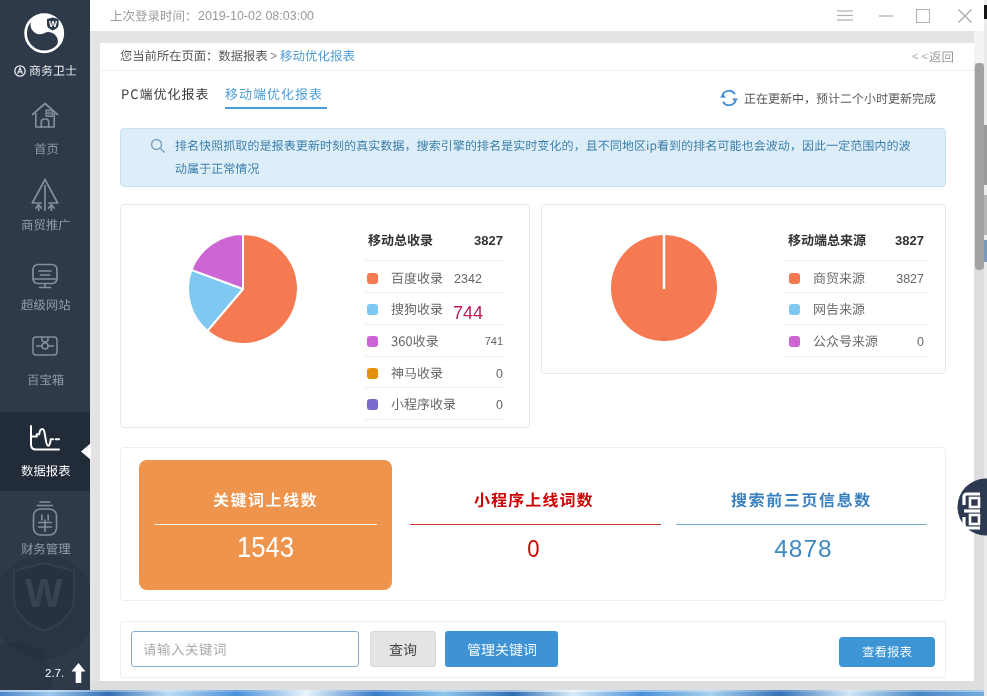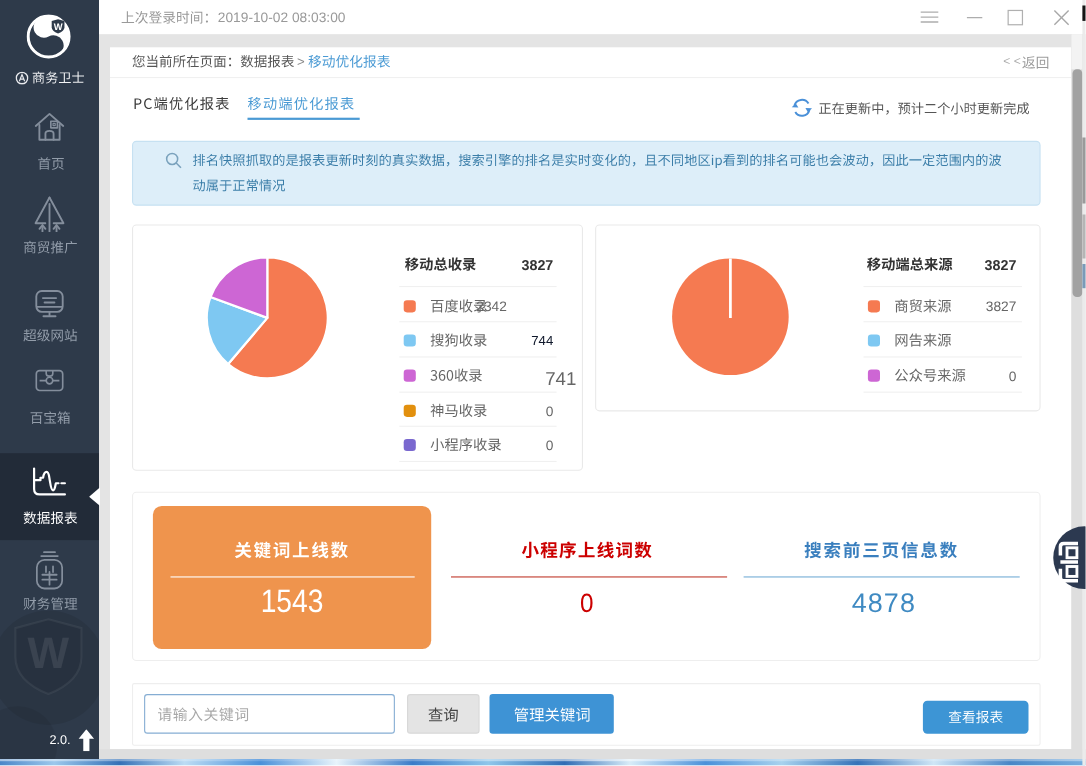--- a/index.html
+++ b/index.html
@@ -93,31 +93,31 @@
 <div class="abs" style="left:363px;top:260px;width:143px;height:1px;background:#f0f0f0"></div>
 <div class="abs" style="left:363px;top:292px;width:143px;height:1px;background:#f0f0f0"></div>
 <div class="abs" style="left:363px;top:324px;width:143px;height:1px;background:#f0f0f0"></div>
 <div class="abs" style="left:363px;top:356px;width:143px;height:1px;background:#f0f0f0"></div>
 <div class="abs" style="left:363px;top:387px;width:143px;height:1px;background:#f0f0f0"></div>
 <div class="abs" style="left:363px;top:419px;width:143px;height:1px;background:#f0f0f0"></div>
 <div class="abs" style="left:367px;top:272.5px;width:11px;height:11px;border-radius:3px;background:#f57a51"></div>
 <svg style="position:absolute;left:391.0px;top:269.5px;overflow:visible" width="52.0" height="16.9">
     <path transform="translate(0,13.0)" d="M2.3 -7.3V1.1H3.3V0.2H9.9V1.1H10.9V-7.3H6.5C6.6 -7.9 6.8 -8.6 7 -9.3H12.2V-10.2H0.8V-9.3H5.8C5.7 -8.6 5.6 -7.9 5.5 -7.3ZM3.3 -3.1H9.9V-0.7H3.3ZM3.3 -4V-6.4H9.9V-4Z M18 -8.4V-7.2H15.9V-6.4H18V-4.3H23.1V-6.4H25.2V-7.2H23.1V-8.4H22.1V-7.2H19V-8.4ZM22.1 -6.4V-5.1H19V-6.4ZM22.8 -2.6C22.3 -2 21.5 -1.4 20.5 -1C19.6 -1.4 18.9 -2 18.3 -2.6ZM16.1 -3.4V-2.6H17.8L17.4 -2.5C17.9 -1.7 18.6 -1.1 19.5 -0.6C18.2 -0.2 16.9 0 15.5 0.1C15.6 0.4 15.8 0.7 15.9 1C17.5 0.8 19.1 0.5 20.5 -0.1C21.8 0.5 23.3 0.8 24.9 1C25.1 0.8 25.3 0.4 25.5 0.2C24.1 0.1 22.7 -0.2 21.6 -0.6C22.7 -1.2 23.7 -2 24.3 -3.2L23.7 -3.5L23.5 -3.4ZM19.1 -10.8C19.3 -10.4 19.5 -10 19.7 -9.6H14.6V-6.1C14.6 -4.1 14.5 -1.4 13.5 0.6C13.7 0.7 14.2 0.9 14.4 1C15.4 -1 15.6 -4 15.6 -6.1V-8.7H25.3V-9.6H20.8C20.6 -10 20.4 -10.6 20.1 -11Z M33.6 -7.5H36.5C36.2 -5.8 35.8 -4.4 35.1 -3.2C34.5 -4.4 33.9 -5.8 33.6 -7.3ZM33.5 -10.9C33.1 -8.7 32.4 -6.5 31.3 -5.2C31.5 -5 31.9 -4.6 32 -4.4C32.4 -4.9 32.7 -5.4 33.1 -6.1C33.5 -4.7 34 -3.4 34.6 -2.3C33.9 -1.2 32.9 -0.4 31.5 0.2C31.7 0.5 32.1 0.9 32.2 1.1C33.4 0.4 34.4 -0.5 35.2 -1.5C35.9 -0.4 36.8 0.4 37.9 1C38 0.7 38.3 0.4 38.5 0.2C37.4 -0.4 36.5 -1.2 35.7 -2.3C36.5 -3.7 37.1 -5.4 37.5 -7.5H38.4V-8.4H33.9C34.2 -9.1 34.4 -9.9 34.5 -10.8ZM27.2 -1.3C27.4 -1.5 27.8 -1.7 30.2 -2.6V1.1H31.2V-10.7H30.2V-3.5L28.2 -2.8V-9.5H27.2V-3.1C27.2 -2.6 27 -2.3 26.8 -2.2C26.9 -2 27.1 -1.5 27.2 -1.3Z M40.7 -4.1C41.6 -3.7 42.6 -2.9 43.1 -2.4L43.8 -3.1C43.3 -3.6 42.2 -4.3 41.4 -4.7ZM40.7 -10.2V-9.3H48.6L48.6 -8.1H41.1V-7.2H48.5L48.4 -6H39.9V-5.1H45V-2.8C43.1 -2 41.1 -1.2 39.9 -0.7L40.4 0.2C41.7 -0.4 43.4 -1.1 45 -1.8V0C45 0.2 44.9 0.2 44.7 0.2C44.5 0.2 43.8 0.2 43 0.2C43.1 0.5 43.3 0.8 43.4 1.1C44.4 1.1 45 1.1 45.4 0.9C45.9 0.8 46 0.5 46 0V-3.1C47.1 -1.4 48.7 -0.1 50.8 0.5C50.9 0.3 51.2 -0.1 51.4 -0.3C50 -0.7 48.8 -1.4 47.8 -2.3C48.6 -2.8 49.6 -3.5 50.4 -4.2L49.5 -4.8C48.9 -4.2 48 -3.5 47.2 -2.9C46.7 -3.5 46.3 -4.1 46 -4.7V-5.1H51.2V-6H49.5C49.6 -7.3 49.7 -8.9 49.7 -10.2L48.9 -10.2L48.8 -10.2Z" fill="#666"></path>
   </svg>
-<div class="abs" style="left:433px;top:271.5px;width:70px;text-align:left;font-size:12.5px;color:#666">2342</div>
+<div class="abs" style="left:433px;top:271.5px;width:70px;text-align:center;font-size:12.5px;color:#666">2342</div>
 <div class="abs" style="left:367px;top:304.2px;width:11px;height:11px;border-radius:3px;background:#7ec8f2"></div>
 <svg style="position:absolute;left:391.0px;top:301.2px;overflow:visible" width="52.0" height="16.9">
     <path transform="translate(0,13.0)" d="M2.2 -10.9V-8.3H0.6V-7.4H2.2V-4.6L0.5 -4L0.8 -3.1L2.2 -3.6V-0.2C2.2 0 2.1 0 1.9 0C1.8 0.1 1.3 0.1 0.8 0C1 0.3 1.1 0.7 1.1 1C1.9 1 2.4 0.9 2.7 0.8C3 0.6 3.1 0.4 3.1 -0.2V-4L4.5 -4.5L4.4 -5.4L3.1 -4.9V-7.4H4.4V-8.3H3.1V-10.9ZM4.9 -3.8V-2.9H5.5L5.4 -2.9C6 -2 6.7 -1.3 7.6 -0.7C6.5 -0.2 5.2 0.1 4 0.3C4.1 0.5 4.3 0.8 4.4 1.1C5.8 0.8 7.2 0.4 8.5 -0.2C9.5 0.4 10.7 0.8 11.9 1C12.1 0.8 12.3 0.4 12.5 0.2C11.4 0 10.3 -0.3 9.4 -0.7C10.4 -1.4 11.3 -2.3 11.8 -3.5L11.3 -3.8L11.1 -3.8H8.9V-5H11.9V-9.9H9.4V-9H11V-7.8H9.5V-7.1H11V-5.8H8.9V-10.9H8V-5.8H5.9V-7.1H7.4V-7.8H5.9V-9C6.6 -9.2 7.3 -9.5 7.9 -9.8L7.2 -10.5C6.7 -10.1 5.8 -9.8 5.1 -9.5V-5H8V-3.8ZM10.5 -2.9C10 -2.2 9.3 -1.6 8.5 -1.1C7.6 -1.6 6.9 -2.2 6.4 -2.9Z M19.6 -10.9C19.1 -9.2 18.2 -7.4 17.2 -6.3C17.4 -6.2 17.8 -5.9 18 -5.7C18.6 -6.4 19.1 -7.2 19.5 -8.1H24.1C24 -2.6 23.8 -0.6 23.4 -0.1C23.2 0.1 23.1 0.1 22.9 0.1C22.6 0.1 21.9 0.1 21.2 0C21.4 0.3 21.5 0.7 21.5 1C22.2 1 22.9 1 23.3 1C23.7 0.9 24 0.8 24.2 0.5C24.7 -0.2 24.9 -2.3 25.1 -8.5C25.1 -8.6 25.1 -9 25.1 -9H19.9C20.1 -9.5 20.3 -10.1 20.5 -10.7ZM19.6 -5.6H21.7V-3H19.6ZM18.7 -6.5V-1.2H19.6V-2.1H22.5V-6.5ZM16.9 -10.8C16.6 -10.3 16.2 -9.8 15.8 -9.3C15.4 -9.8 15 -10.3 14.4 -10.8L13.7 -10.3C14.3 -9.7 14.8 -9.2 15.2 -8.6C14.7 -8 14.1 -7.5 13.5 -7C13.7 -6.9 14 -6.6 14.2 -6.4C14.7 -6.8 15.2 -7.2 15.7 -7.7C15.9 -7.1 16 -6.6 16.1 -6C15.5 -4.8 14.5 -3.5 13.5 -2.8C13.8 -2.7 14.1 -2.3 14.2 -2.1C14.9 -2.7 15.7 -3.6 16.3 -4.5L16.3 -3.9C16.3 -2.2 16.1 -0.6 15.8 -0.2C15.7 0 15.6 0.1 15.4 0.1C15.1 0.1 14.5 0.1 13.9 0.1C14 0.3 14.1 0.7 14.1 1C14.7 1.1 15.3 1.1 15.8 1C16.1 0.9 16.3 0.8 16.5 0.5C17.1 -0.2 17.2 -2 17.2 -3.9C17.2 -5.5 17.1 -7 16.3 -8.4C16.9 -9.1 17.3 -9.7 17.7 -10.4Z M33.6 -7.5H36.5C36.2 -5.8 35.8 -4.4 35.1 -3.2C34.5 -4.4 33.9 -5.8 33.6 -7.3ZM33.5 -10.9C33.1 -8.7 32.4 -6.5 31.3 -5.2C31.5 -5 31.9 -4.6 32 -4.4C32.4 -4.9 32.7 -5.4 33.1 -6.1C33.5 -4.7 34 -3.4 34.6 -2.3C33.9 -1.2 32.9 -0.4 31.5 0.2C31.7 0.5 32.1 0.9 32.2 1.1C33.4 0.4 34.4 -0.5 35.2 -1.5C35.9 -0.4 36.8 0.4 37.9 1C38 0.7 38.3 0.4 38.5 0.2C37.4 -0.4 36.5 -1.2 35.7 -2.3C36.5 -3.7 37.1 -5.4 37.5 -7.5H38.4V-8.4H33.9C34.2 -9.1 34.4 -9.9 34.5 -10.8ZM27.2 -1.3C27.4 -1.5 27.8 -1.7 30.2 -2.6V1.1H31.2V-10.7H30.2V-3.5L28.2 -2.8V-9.5H27.2V-3.1C27.2 -2.6 27 -2.3 26.8 -2.2C26.9 -2 27.1 -1.5 27.2 -1.3Z M40.7 -4.1C41.6 -3.7 42.6 -2.9 43.1 -2.4L43.8 -3.1C43.3 -3.6 42.2 -4.3 41.4 -4.7ZM40.7 -10.2V-9.3H48.6L48.6 -8.1H41.1V-7.2H48.5L48.4 -6H39.9V-5.1H45V-2.8C43.1 -2 41.1 -1.2 39.9 -0.7L40.4 0.2C41.7 -0.4 43.4 -1.1 45 -1.8V0C45 0.2 44.9 0.2 44.7 0.2C44.5 0.2 43.8 0.2 43 0.2C43.1 0.5 43.3 0.8 43.4 1.1C44.4 1.1 45 1.1 45.4 0.9C45.9 0.8 46 0.5 46 0V-3.1C47.1 -1.4 48.7 -0.1 50.8 0.5C50.9 0.3 51.2 -0.1 51.4 -0.3C50 -0.7 48.8 -1.4 47.8 -2.3C48.6 -2.8 49.6 -3.5 50.4 -4.2L49.5 -4.8C48.9 -4.2 48 -3.5 47.2 -2.9C46.7 -3.5 46.3 -4.1 46 -4.7V-5.1H51.2V-6H49.5C49.6 -7.3 49.7 -8.9 49.7 -10.2L48.9 -10.2L48.8 -10.2Z" fill="#666"></path>
   </svg>
-<div class="abs" style="left:433px;top:303.2px;width:70px;text-align:right;font-size:12px;color:#0f172a">744</div>
+<div class="abs" style="left:433px;top:303.2px;width:70px;text-align:center;font-size:18px;color:#be185d">744</div>
 <div class="abs" style="left:367px;top:335.9px;width:11px;height:11px;border-radius:3px;background:#cd66d4"></div>
 <svg style="position:absolute;left:391.0px;top:332.9px;overflow:visible" width="47.6" height="16.9">
     <path transform="translate(0,13.0)" d="M3.4 0.2C5.1 0.2 6.5 -0.8 6.5 -2.5C6.5 -3.9 5.6 -4.7 4.5 -5V-5C5.5 -5.4 6.2 -6.2 6.2 -7.3C6.2 -8.8 5 -9.7 3.4 -9.7C2.3 -9.7 1.4 -9.2 0.7 -8.6L1.4 -7.8C1.9 -8.4 2.6 -8.7 3.3 -8.7C4.3 -8.7 5 -8.1 5 -7.2C5 -6.2 4.3 -5.4 2.3 -5.4V-4.5C4.5 -4.5 5.3 -3.7 5.3 -2.6C5.3 -1.5 4.5 -0.8 3.3 -0.8C2.3 -0.8 1.5 -1.3 1 -1.9L0.4 -1.1C1 -0.5 1.9 0.2 3.4 0.2Z M11.1 0.2C12.6 0.2 13.9 -1.1 13.9 -2.9C13.9 -4.9 12.8 -5.9 11.2 -5.9C10.5 -5.9 9.6 -5.5 9.1 -4.8C9.1 -7.7 10.2 -8.7 11.5 -8.7C12.1 -8.7 12.7 -8.4 13 -8L13.7 -8.7C13.2 -9.3 12.5 -9.7 11.5 -9.7C9.6 -9.7 7.9 -8.3 7.9 -4.5C7.9 -1.4 9.3 0.2 11.1 0.2ZM9.1 -3.8C9.7 -4.7 10.4 -5 11 -5C12.2 -5 12.7 -4.2 12.7 -2.9C12.7 -1.6 12 -0.8 11.1 -0.8C9.9 -0.8 9.2 -1.8 9.1 -3.8Z M18 0.2C19.9 0.2 21 -1.5 21 -4.8C21 -8.1 19.9 -9.7 18 -9.7C16.2 -9.7 15.1 -8.1 15.1 -4.8C15.1 -1.5 16.2 0.2 18 0.2ZM18 -0.8C17 -0.8 16.2 -2 16.2 -4.8C16.2 -7.6 17 -8.8 18 -8.8C19.1 -8.8 19.9 -7.6 19.9 -4.8C19.9 -2 19.1 -0.8 18 -0.8Z M29.3 -7.5H32.1C31.8 -5.8 31.4 -4.4 30.8 -3.2C30.1 -4.4 29.6 -5.8 29.2 -7.3ZM29.1 -10.9C28.8 -8.7 28.1 -6.5 27 -5.2C27.2 -5 27.5 -4.6 27.7 -4.4C28.1 -4.9 28.4 -5.4 28.7 -6.1C29.1 -4.7 29.6 -3.4 30.3 -2.3C29.5 -1.2 28.5 -0.4 27.2 0.2C27.4 0.5 27.7 0.9 27.8 1.1C29.1 0.4 30 -0.5 30.8 -1.5C31.6 -0.4 32.4 0.4 33.5 1C33.6 0.7 34 0.4 34.2 0.2C33.1 -0.4 32.1 -1.2 31.4 -2.3C32.2 -3.7 32.7 -5.4 33.1 -7.5H34.1V-8.4H29.6C29.8 -9.1 30 -9.9 30.1 -10.8ZM22.8 -1.3C23.1 -1.5 23.5 -1.7 25.9 -2.6V1.1H26.8V-10.7H25.9V-3.5L23.9 -2.8V-9.5H22.9V-3.1C22.9 -2.6 22.6 -2.3 22.4 -2.2C22.6 -2 22.8 -1.5 22.8 -1.3Z M36.4 -4.1C37.2 -3.7 38.3 -2.9 38.8 -2.4L39.4 -3.1C38.9 -3.6 37.9 -4.3 37 -4.7ZM36.4 -10.2V-9.3H44.3L44.2 -8.1H36.8V-7.2H44.2L44.1 -6H35.5V-5.1H40.6V-2.8C38.8 -2 36.8 -1.2 35.5 -0.7L36 0.2C37.3 -0.4 39 -1.1 40.6 -1.8V0C40.6 0.2 40.6 0.2 40.4 0.2C40.2 0.2 39.4 0.2 38.7 0.2C38.8 0.5 38.9 0.8 39 1.1C40 1.1 40.7 1.1 41.1 0.9C41.5 0.8 41.6 0.5 41.6 0V-3.1C42.7 -1.4 44.4 -0.1 46.4 0.5C46.5 0.3 46.8 -0.1 47 -0.3C45.6 -0.7 44.4 -1.4 43.4 -2.3C44.3 -2.8 45.2 -3.5 46 -4.2L45.2 -4.8C44.6 -4.2 43.6 -3.5 42.8 -2.9C42.3 -3.5 41.9 -4.1 41.6 -4.7V-5.1H46.9V-6H45.1C45.2 -7.3 45.3 -8.9 45.3 -10.2L44.6 -10.2L44.4 -10.2Z" fill="#666"></path>
   </svg>
-<div class="abs" style="left:454px;top:334.9px;width:70px;text-align:right;font-size:17px;color:#666">741</div>
+<div class="abs" style="left:433px;top:334.9px;width:70px;text-align:right;font-size:11px;color:#666">741</div>
 <div class="abs" style="left:367px;top:367.6px;width:11px;height:11px;border-radius:3px;background:#e2900e"></div>
 <svg style="position:absolute;left:391.0px;top:364.6px;overflow:visible" width="52.0" height="16.9">
     <path transform="translate(0,13.0)" d="M2 -10.5C2.5 -9.9 3 -9.2 3.2 -8.7L4 -9.3C3.7 -9.7 3.2 -10.4 2.8 -10.9ZM6.5 -5.3H8.3V-3.5H6.5ZM6.5 -6.2V-8H8.3V-6.2ZM11.1 -5.3V-3.5H9.2V-5.3ZM11.1 -6.2H9.2V-8H11.1ZM8.3 -10.9V-8.9H5.6V-2H6.5V-2.6H8.3V1H9.2V-2.6H11.1V-2.1H12V-8.9H9.2V-10.9ZM0.7 -8.7V-7.8H4C3.2 -6.2 1.8 -4.6 0.4 -3.7C0.6 -3.6 0.8 -3.1 0.8 -2.8C1.4 -3.2 1.9 -3.7 2.5 -4.2V1H3.4V-4.6C3.9 -4 4.4 -3.3 4.7 -3L5.3 -3.8C5 -4 4.1 -5 3.6 -5.5C4.2 -6.4 4.8 -7.3 5.1 -8.3L4.6 -8.7L4.5 -8.7Z M13.7 -2.6V-1.7H22.2V-2.6ZM15.9 -8.2C15.8 -7 15.7 -5.3 15.5 -4.2H15.8L23.9 -4.2C23.6 -1.5 23.3 -0.4 23 0C22.8 0.1 22.7 0.1 22.4 0.1C22.1 0.1 21.2 0.1 20.4 0.1C20.6 0.3 20.7 0.7 20.7 1C21.5 1 22.3 1 22.8 1C23.2 1 23.5 0.9 23.8 0.6C24.3 0.1 24.6 -1.2 24.9 -4.7C24.9 -4.8 24.9 -5.1 24.9 -5.1H22.7C22.9 -6.7 23.1 -8.7 23.2 -10.1L22.5 -10.2L22.3 -10.1H14.7V-9.2H22.1C22 -8 21.9 -6.4 21.7 -5.1H16.6C16.7 -6.1 16.8 -7.2 16.9 -8.2Z M33.6 -7.5H36.5C36.2 -5.8 35.8 -4.4 35.1 -3.2C34.5 -4.4 33.9 -5.8 33.6 -7.3ZM33.5 -10.9C33.1 -8.7 32.4 -6.5 31.3 -5.2C31.5 -5 31.9 -4.6 32 -4.4C32.4 -4.9 32.7 -5.4 33.1 -6.1C33.5 -4.7 34 -3.4 34.6 -2.3C33.9 -1.2 32.9 -0.4 31.5 0.2C31.7 0.5 32.1 0.9 32.2 1.1C33.4 0.4 34.4 -0.5 35.2 -1.5C35.9 -0.4 36.8 0.4 37.9 1C38 0.7 38.3 0.4 38.5 0.2C37.4 -0.4 36.5 -1.2 35.7 -2.3C36.5 -3.7 37.1 -5.4 37.5 -7.5H38.4V-8.4H33.9C34.2 -9.1 34.4 -9.9 34.5 -10.8ZM27.2 -1.3C27.4 -1.5 27.8 -1.7 30.2 -2.6V1.1H31.2V-10.7H30.2V-3.5L28.2 -2.8V-9.5H27.2V-3.1C27.2 -2.6 27 -2.3 26.8 -2.2C26.9 -2 27.1 -1.5 27.2 -1.3Z M40.7 -4.1C41.6 -3.7 42.6 -2.9 43.1 -2.4L43.8 -3.1C43.3 -3.6 42.2 -4.3 41.4 -4.7ZM40.7 -10.2V-9.3H48.6L48.6 -8.1H41.1V-7.2H48.5L48.4 -6H39.9V-5.1H45V-2.8C43.1 -2 41.1 -1.2 39.9 -0.7L40.4 0.2C41.7 -0.4 43.4 -1.1 45 -1.8V0C45 0.2 44.9 0.2 44.7 0.2C44.5 0.2 43.8 0.2 43 0.2C43.1 0.5 43.3 0.8 43.4 1.1C44.4 1.1 45 1.1 45.4 0.9C45.9 0.8 46 0.5 46 0V-3.1C47.1 -1.4 48.7 -0.1 50.8 0.5C50.9 0.3 51.2 -0.1 51.4 -0.3C50 -0.7 48.8 -1.4 47.8 -2.3C48.6 -2.8 49.6 -3.5 50.4 -4.2L49.5 -4.8C48.9 -4.2 48 -3.5 47.2 -2.9C46.7 -3.5 46.3 -4.1 46 -4.7V-5.1H51.2V-6H49.5C49.6 -7.3 49.7 -8.9 49.7 -10.2L48.9 -10.2L48.8 -10.2Z" fill="#666"></path>
   </svg>
 <div class="abs" style="left:433px;top:366.6px;width:70px;text-align:right;font-size:12.5px;color:#666">0</div>
 <div class="abs" style="left:367px;top:399.3px;width:11px;height:11px;border-radius:3px;background:#7a68cf"></div>
 <svg style="position:absolute;left:391.0px;top:396.3px;overflow:visible" width="65.0" height="16.9">
     <path transform="translate(0,13.0)" d="M6 -10.7V-0.3C6 -0.1 5.9 0 5.7 0C5.4 0.1 4.5 0.1 3.5 0C3.7 0.3 3.8 0.8 3.9 1C5.1 1.1 5.9 1 6.4 0.9C6.9 0.7 7.1 0.4 7.1 -0.3V-10.7ZM9.2 -7.4C10.3 -5.6 11.3 -3.1 11.6 -1.6L12.7 -2C12.3 -3.6 11.2 -6 10.1 -7.8ZM2.6 -7.7C2.3 -5.9 1.6 -3.7 0.4 -2.3C0.7 -2.2 1.1 -2 1.3 -1.8C2.5 -3.2 3.3 -5.6 3.7 -7.5Z M19.9 -9.5H23.8V-7.1H19.9ZM19 -10.4V-6.3H24.8V-10.4ZM18.8 -2.7V-1.9H21.4V-0.2H18V0.7H25.5V-0.2H22.3V-1.9H24.9V-2.7H22.3V-4.3H25.2V-5.1H18.5V-4.3H21.4V-2.7ZM17.7 -10.7C16.7 -10.3 15 -9.9 13.6 -9.7C13.7 -9.5 13.8 -9.1 13.8 -8.9C14.5 -9 15.1 -9.1 15.8 -9.3V-7.3H13.6V-6.3H15.6C15.1 -4.8 14.2 -3.2 13.4 -2.2C13.5 -2 13.8 -1.6 13.9 -1.3C14.5 -2.1 15.2 -3.4 15.8 -4.7V1H16.7V-4.6C17.2 -4 17.7 -3.3 17.9 -3L18.5 -3.7C18.2 -4 17.1 -5.2 16.7 -5.5V-6.3H18.3V-7.3H16.7V-9.5C17.3 -9.6 17.9 -9.8 18.4 -10Z M30.8 -5.7C31.7 -5.3 32.7 -4.8 33.6 -4.4H29V-3.5H33V-0.1C33 0.1 33 0.1 32.7 0.2C32.5 0.2 31.6 0.2 30.6 0.1C30.8 0.4 30.9 0.8 31 1.1C32.1 1.1 32.9 1.1 33.4 0.9C33.9 0.8 34 0.5 34 -0.1V-3.5H36.8C36.4 -2.9 35.9 -2.3 35.5 -1.9L36.3 -1.5C36.9 -2.2 37.7 -3.2 38.3 -4.1L37.6 -4.4L37.5 -4.4H35.1L35.2 -4.5C34.9 -4.6 34.6 -4.8 34.2 -5C35.3 -5.6 36.4 -6.4 37.1 -7.2L36.5 -7.7L36.3 -7.6H29.7V-6.8H35.4C34.8 -6.3 34 -5.8 33.3 -5.4C32.7 -5.7 32 -6 31.4 -6.3ZM32.1 -10.7C32.3 -10.3 32.6 -9.9 32.7 -9.5H27.6V-5.8C27.6 -4 27.5 -1.3 26.4 0.5C26.6 0.6 27.1 0.9 27.2 1.1C28.3 -0.9 28.5 -3.8 28.5 -5.8V-8.6H38.4V-9.5H33.8C33.7 -9.9 33.3 -10.5 33.1 -11Z M46.6 -7.5H49.5C49.2 -5.8 48.8 -4.4 48.1 -3.2C47.5 -4.4 46.9 -5.8 46.6 -7.3ZM46.5 -10.9C46.1 -8.7 45.4 -6.5 44.3 -5.2C44.5 -5 44.9 -4.6 45 -4.4C45.4 -4.9 45.7 -5.4 46.1 -6.1C46.5 -4.7 47 -3.4 47.6 -2.3C46.9 -1.2 45.9 -0.4 44.5 0.2C44.7 0.5 45.1 0.9 45.2 1.1C46.4 0.4 47.4 -0.5 48.2 -1.5C48.9 -0.4 49.8 0.4 50.9 1C51 0.7 51.3 0.4 51.5 0.2C50.4 -0.4 49.5 -1.2 48.7 -2.3C49.5 -3.7 50.1 -5.4 50.5 -7.5H51.4V-8.4H46.9C47.2 -9.1 47.4 -9.9 47.5 -10.8ZM40.2 -1.3C40.4 -1.5 40.8 -1.7 43.2 -2.6V1.1H44.2V-10.7H43.2V-3.5L41.2 -2.8V-9.5H40.2V-3.1C40.2 -2.6 40 -2.3 39.8 -2.2C39.9 -2 40.1 -1.5 40.2 -1.3Z M53.7 -4.1C54.6 -3.7 55.6 -2.9 56.1 -2.4L56.8 -3.1C56.3 -3.6 55.2 -4.3 54.4 -4.7ZM53.7 -10.2V-9.3H61.6L61.6 -8.1H54.1V-7.2H61.5L61.4 -6H52.9V-5.1H58V-2.8C56.1 -2 54.1 -1.2 52.9 -0.7L53.4 0.2C54.7 -0.4 56.4 -1.1 58 -1.8V0C58 0.2 57.9 0.2 57.7 0.2C57.5 0.2 56.8 0.2 56 0.2C56.1 0.5 56.3 0.8 56.4 1.1C57.4 1.1 58 1.1 58.4 0.9C58.9 0.8 59 0.5 59 0V-3.1C60.1 -1.4 61.7 -0.1 63.8 0.5C63.9 0.3 64.2 -0.1 64.4 -0.3C63 -0.7 61.8 -1.4 60.8 -2.3C61.6 -2.8 62.6 -3.5 63.4 -4.2L62.5 -4.8C61.9 -4.2 61 -3.5 60.2 -2.9C59.7 -3.5 59.3 -4.1 59 -4.7V-5.1H64.2V-6H62.5C62.6 -7.3 62.7 -8.9 62.7 -10.2L61.9 -10.2L61.8 -10.2Z" fill="#666"></path>
   </svg>
 <div class="abs" style="left:433px;top:398.3px;width:70px;text-align:right;font-size:12.5px;color:#666">0</div>
@@ -273,15 +273,15 @@
   </svg>
 <svg class="abs" style="left:31px;top:500px" width="28" height="37" fill="none" stroke="#848e9c" stroke-width="1.6" stroke-linecap="round">
     <line x1="9" y1="2" x2="19" y2="2"></line>
     <line x1="6.5" y1="5.5" x2="21.5" y2="5.5"></line>
     <rect x="2.5" y="9" width="23" height="26" rx="7"></rect>
     <path d="M10.8 15 L10.8 20 M17.2 15 L17.2 20 M7.5 22.5 L20.5 22.5 M7.5 27 L20.5 27 M14 20 L14 31.5"></path>
   </svg>
 <svg style="position:absolute;left:21.2px;top:540.6px;overflow:visible" width="49.6" height="16.1">
     <path transform="translate(0,12.4)" d="M2.8 -8.3V-4.7C2.8 -3.1 2.6 -0.9 0.4 0.4C0.6 0.5 0.9 0.8 1 1C3.3 -0.5 3.6 -2.8 3.6 -4.7V-8.3ZM3.3 -1.6C3.9 -0.9 4.6 0.1 4.9 0.7L5.6 0.1C5.2 -0.5 4.5 -1.4 3.9 -2.1ZM1.1 -9.8V-2.2H1.8V-9.1H4.5V-2.2H5.2V-9.8ZM9.4 -10.4V-8H5.8V-7.1H9.1C8.3 -4.9 6.9 -2.6 5.4 -1.5C5.7 -1.3 6 -1 6.1 -0.7C7.4 -1.8 8.6 -3.6 9.4 -5.5V-0.2C9.4 0 9.4 0 9.2 0C9 0 8.3 0 7.7 0C7.8 0.3 8 0.7 8 1C8.9 1 9.5 0.9 9.9 0.8C10.2 0.6 10.4 0.4 10.4 -0.2V-7.1H11.8V-8H10.4V-10.4Z M17.9 -4.7C17.9 -4.3 17.8 -3.9 17.7 -3.5H14V-2.7H17.4C16.7 -1.1 15.3 -0.2 13.1 0.2C13.3 0.4 13.5 0.8 13.6 1C16.1 0.4 17.6 -0.7 18.4 -2.7H22.2C22 -1 21.7 -0.3 21.4 0C21.3 0.1 21.1 0.1 20.9 0.1C20.6 0.1 19.8 0.1 19 0C19.2 0.2 19.3 0.6 19.3 0.8C20 0.9 20.8 0.9 21.2 0.9C21.6 0.8 21.9 0.8 22.2 0.5C22.6 0.1 22.9 -0.8 23.1 -3.1C23.2 -3.2 23.2 -3.5 23.2 -3.5H18.7C18.8 -3.9 18.8 -4.2 18.9 -4.6ZM21.6 -8.3C20.9 -7.6 19.9 -7 18.7 -6.5C17.7 -7 17 -7.5 16.4 -8.2L16.6 -8.3ZM17.1 -10.4C16.5 -9.3 15.3 -8.1 13.5 -7.2C13.7 -7 14 -6.7 14.1 -6.5C14.7 -6.8 15.3 -7.2 15.8 -7.6C16.3 -7.1 16.9 -6.6 17.7 -6.2C16.2 -5.7 14.5 -5.4 13 -5.2C13.1 -5 13.3 -4.7 13.3 -4.4C15.2 -4.6 17 -5 18.7 -5.7C20.1 -5.1 21.9 -4.7 23.8 -4.6C23.9 -4.8 24.1 -5.2 24.3 -5.4C22.7 -5.5 21.1 -5.7 19.8 -6.1C21.2 -6.8 22.3 -7.7 23.1 -8.8L22.5 -9.2L22.4 -9.1H17.3C17.6 -9.5 17.9 -9.9 18.1 -10.2Z M27.4 -5.4V1H28.4V0.6H34.4V1H35.3V-2.1H28.4V-2.9H34.6V-5.4ZM34.4 -0.1H28.4V-1.4H34.4ZM30.3 -7.7C30.4 -7.5 30.5 -7.2 30.6 -6.9H26.1V-4.9H27V-6.2H35.2V-4.9H36.1V-6.9H31.6C31.5 -7.2 31.3 -7.6 31.1 -7.9ZM28.4 -4.7H33.7V-3.6H28.4ZM26.9 -10.5C26.6 -9.4 26 -8.3 25.3 -7.6C25.6 -7.5 26 -7.3 26.1 -7.2C26.5 -7.6 26.8 -8.1 27.1 -8.7H28C28.3 -8.3 28.5 -7.7 28.7 -7.3L29.4 -7.6C29.4 -7.9 29.1 -8.3 28.9 -8.7H30.8V-9.4H27.5C27.6 -9.7 27.7 -10 27.8 -10.3ZM32.1 -10.4C31.9 -9.5 31.5 -8.7 30.9 -8.1C31.1 -8 31.5 -7.8 31.7 -7.6C31.9 -7.9 32.2 -8.3 32.4 -8.7H33.3C33.6 -8.2 34 -7.7 34.2 -7.3L34.9 -7.6C34.8 -7.9 34.5 -8.3 34.2 -8.7H36.5V-9.4H32.7C32.8 -9.7 32.9 -10 33 -10.3Z M43.1 -6.7H45V-5.1H43.1ZM45.8 -6.7H47.7V-5.1H45.8ZM43.1 -9H45V-7.5H43.1ZM45.8 -9H47.7V-7.5H45.8ZM41.1 -0.3V0.6H49.2V-0.3H45.9V-2H48.8V-2.8H45.9V-4.3H48.6V-9.8H42.2V-4.3H44.9V-2.8H42.1V-2H44.9V-0.3ZM37.6 -1.2 37.9 -0.3C39 -0.7 40.4 -1.1 41.7 -1.6L41.6 -2.5L40.2 -2V-5.1H41.5V-6H40.2V-8.7H41.6V-9.6H37.8V-8.7H39.3V-6H37.9V-5.1H39.3V-1.7C38.7 -1.6 38.1 -1.4 37.6 -1.2Z" fill="#939daa"></path>
   </svg>
-<div class="abs" style="left:45px;top:667px;font-size:11.5px;color:#fff">2.0.</div>
+<div class="abs" style="left:45px;top:667px;font-size:11.5px;color:#fff">2.7.</div>
 <svg class="abs" style="left:71px;top:663px" width="15" height="20">
     <path d="M7.5 0 L14.5 8.5 L10.3 8.5 L10.3 20 L4.7 20 L4.7 8.5 L0.5 8.5 Z" fill="#fff"></path>
   </svg>
 </body></html>

